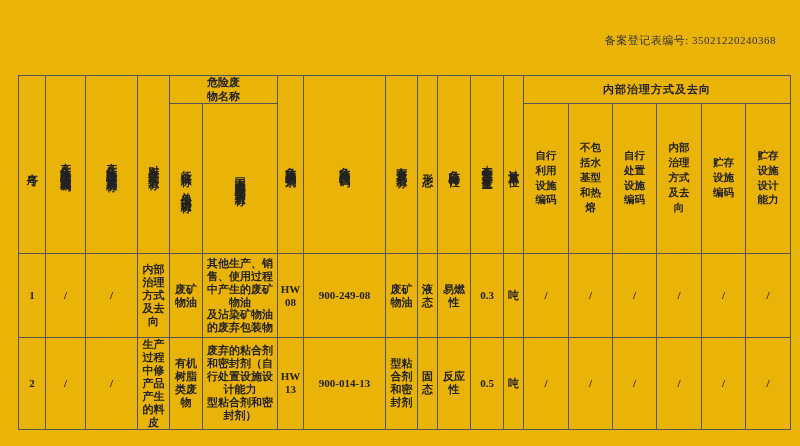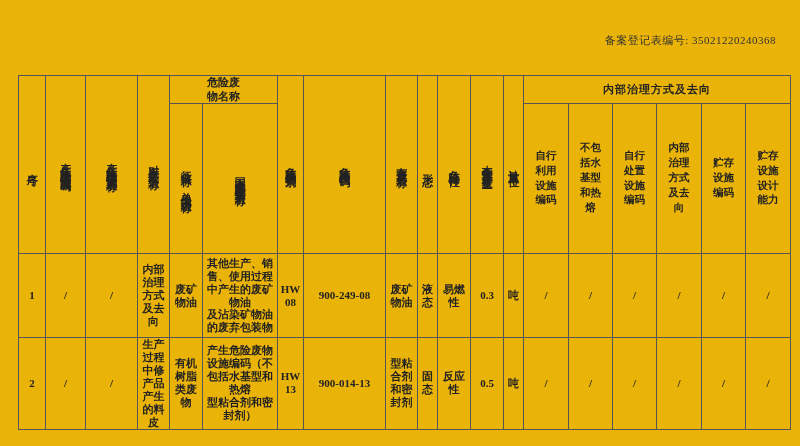--- a/index.html
+++ b/index.html
@@ -117,21 +117,21 @@
         <td class="cell">/</td>
         <td class="cell">/</td>
       </tr>
 
       <tr class="r-2">
         <td class="cell">2</td>
         <td class="cell">/</td>
         <td class="cell">/</td>
         <td class="cell">生产过程中修产品产生的料皮</td>
         <td class="cell">有机树脂类废物</td>
-        <td class="cell left">产生危险废物设施编码（不包括水基型和热熔
+        <td class="cell left">废弃的粘合剂和密封剂（自行处置设施设计能力
 型粘合剂和密封剂）</td>
         <td class="cell">HW
 13</td>
         <td class="cell">900-014-13</td>
         <td class="cell">型粘合剂和密封剂</td>
         <td class="cell">固态</td>
         <td class="cell">反应性</td>
         <td class="cell">0.5</td>
         <td class="cell">吨</td>
         <td class="cell">/</td>

